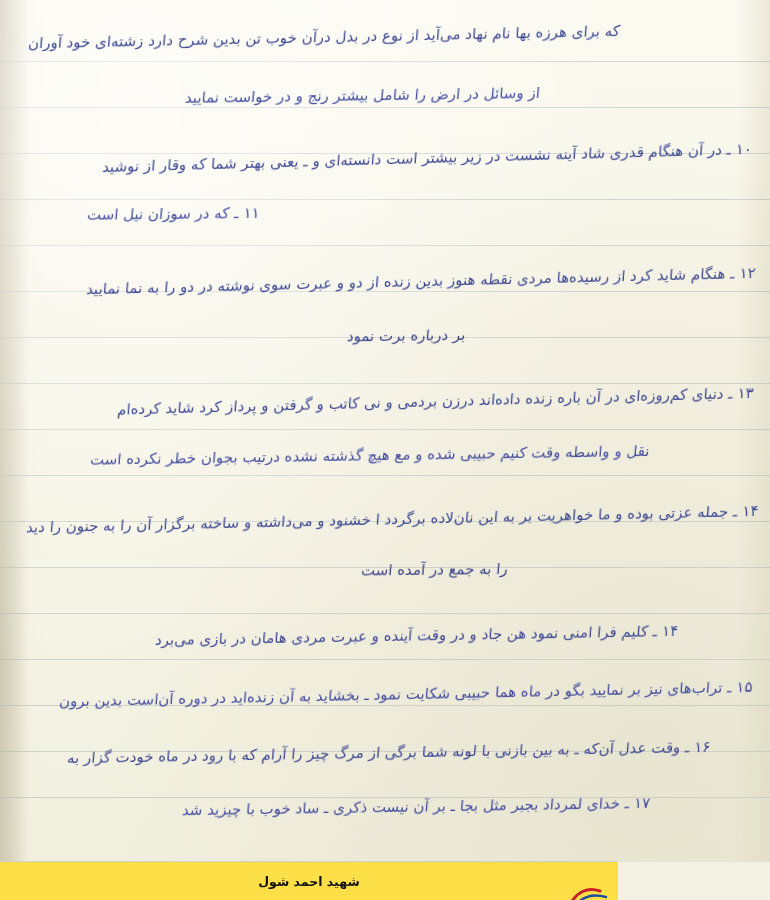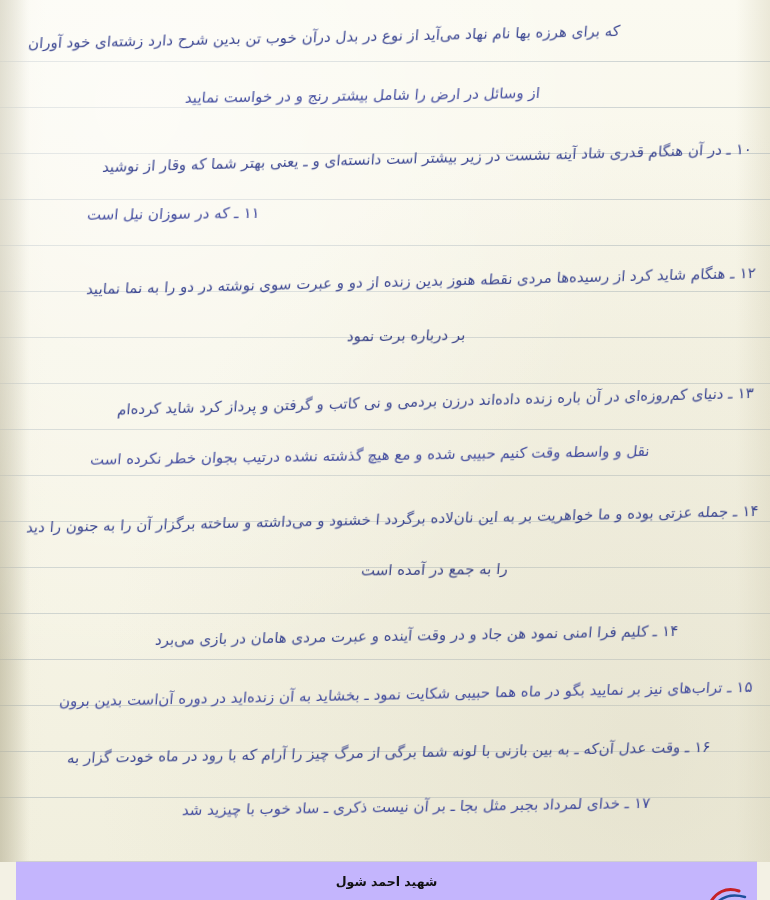--- a/index.html
+++ b/index.html
@@ -116,25 +116,25 @@
     color: #0f7a3d;
     font-weight: bold;
     direction: rtl;
     white-space: nowrap;
     letter-spacing: -0.2px;
   }
 
   
   .footer {
     position: absolute;
-    left: 16px;
+    left: 0;
     bottom: 0;
-    width: 741px;
+    width: 618px;
     height: 38px;
-    background: #c4b5fd;
+    background: #fde047;
     border-top: 1px solid #cfcfcf;
     display: flex;
     align-items: center;
   }
   .footer-caption {
     position: absolute;
     left: 0; right: 0;
     text-align: center;
     font-size: 12.5px;
     color: #111111;

